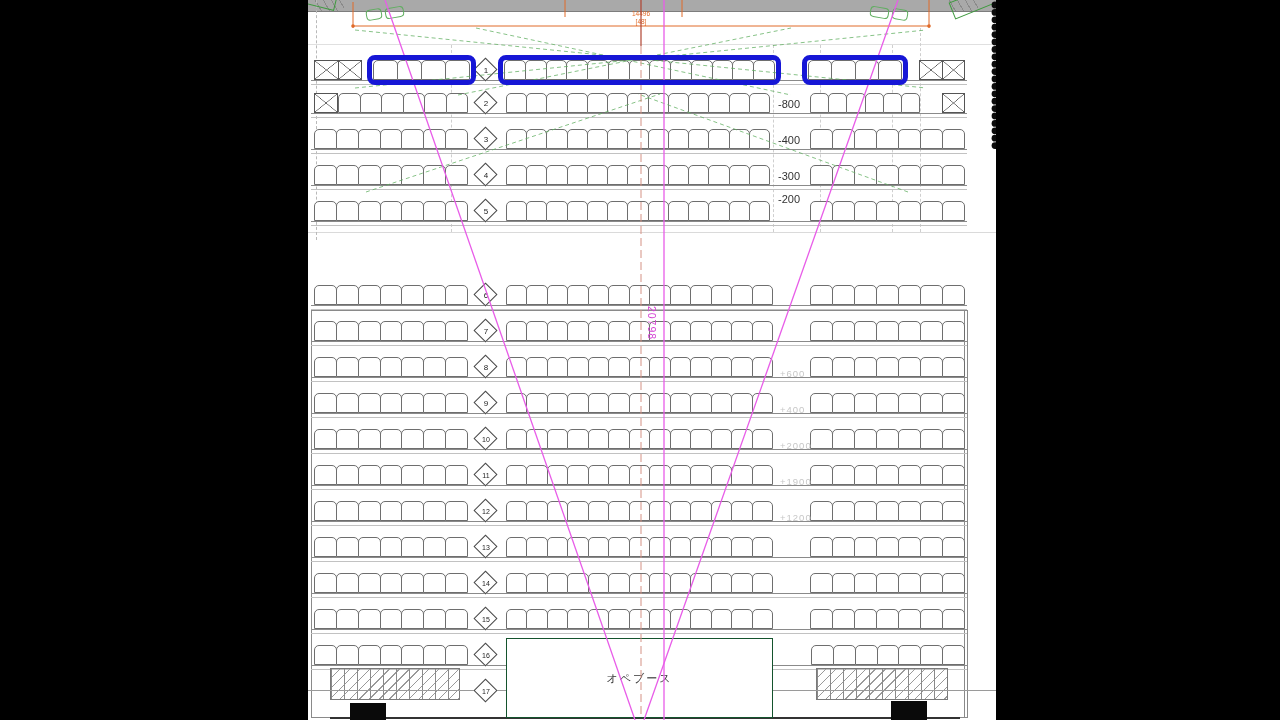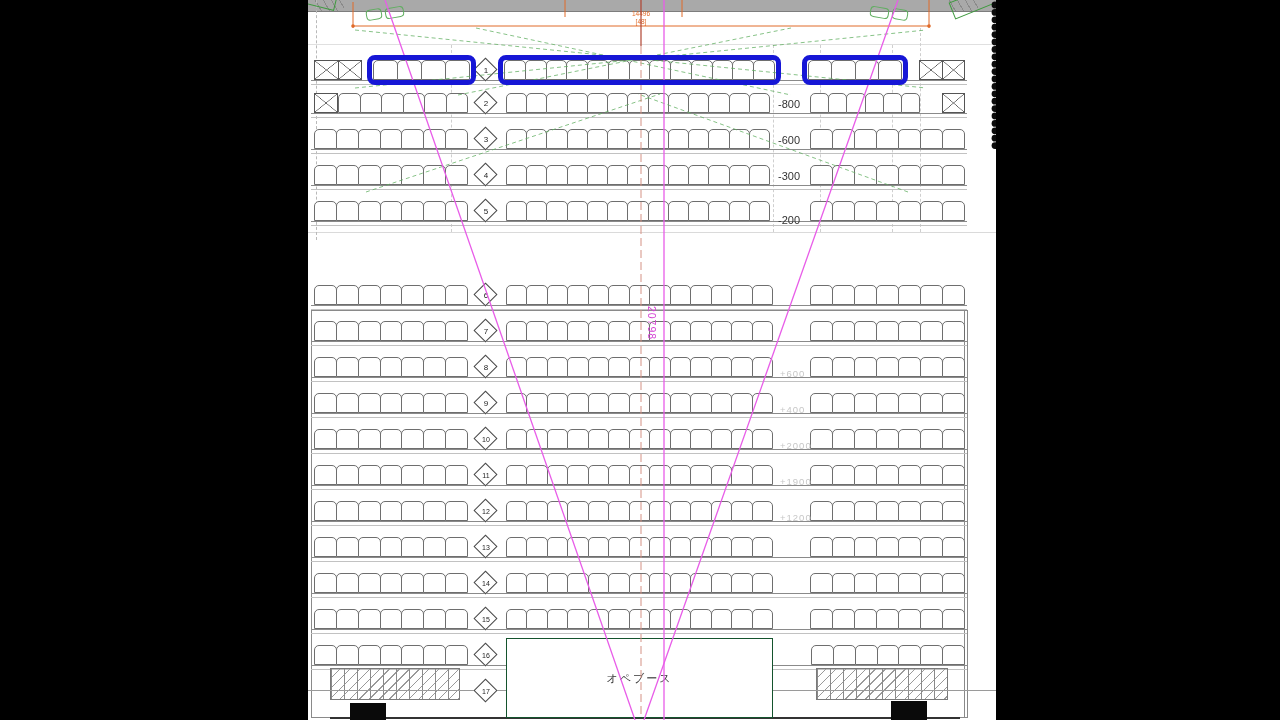--- a/index.html
+++ b/index.html
@@ -220,21 +220,21 @@
           <div class="seat"></div>
           <div class="seat"></div>
           <div class="seat"></div>
           <div class="seat"></div>
           <div class="seat"></div>
         </div>
         <div class="diamond" style="left: 165px; top: 126px;">
           <div class="sq"></div>
           <div class="num">3</div>
         </div>
-        <div class="rowlabel dark" style="left: 470px; top: 134px;">-600</div>
+        <div class="rowlabel dark" style="left: 470px; top: 134px;">-400</div>
         <div class="baseline" style="top: 185px;"></div>
         <div class="baseline2" style="top: 188.5px;"></div>
         <div class="seg" style="left: 6px; top: 165px; width: 154px;">
           <div class="seat"></div>
           <div class="seat"></div>
           <div class="seat"></div>
           <div class="seat"></div>
           <div class="seat"></div>
           <div class="seat"></div>
           <div class="seat"></div>
@@ -300,21 +300,21 @@
           <div class="seat"></div>
           <div class="seat"></div>
           <div class="seat"></div>
           <div class="seat"></div>
           <div class="seat"></div>
         </div>
         <div class="diamond" style="left: 165px; top: 198px;">
           <div class="sq"></div>
           <div class="num">5</div>
         </div>
-        <div class="rowlabel dark" style="left: 470px; top: 214px;">-200</div>
+        <div class="rowlabel dark" style="left: 470px; top: 193px;">-200</div>
         <div class="baseline" style="top: 305px;"></div>
         <div class="baseline2" style="top: 308.5px;"></div>
         <div class="seg" style="left: 6px; top: 285px; width: 154px;">
           <div class="seat"></div>
           <div class="seat"></div>
           <div class="seat"></div>
           <div class="seat"></div>
           <div class="seat"></div>
           <div class="seat"></div>
           <div class="seat"></div>

